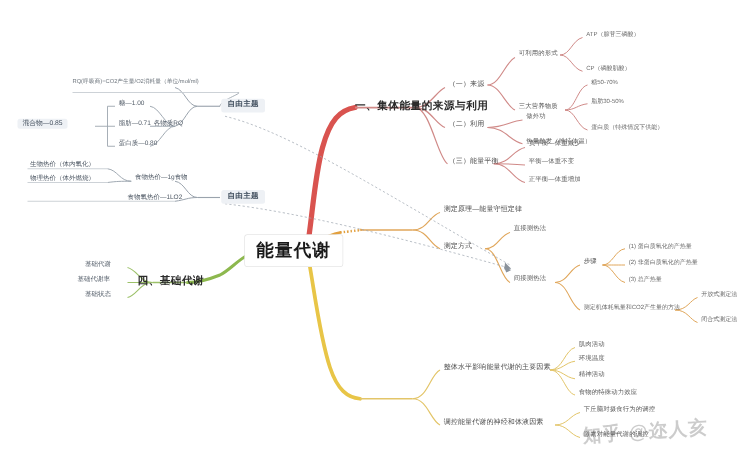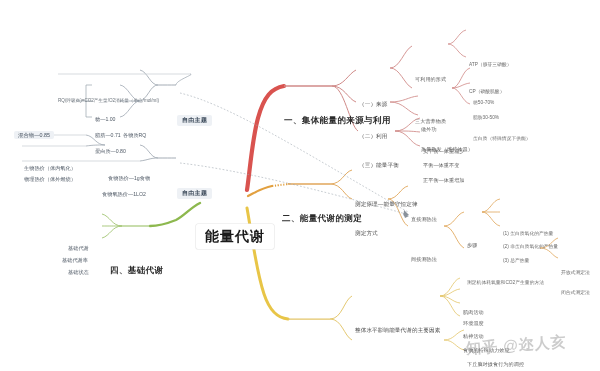--- a/index.html
+++ b/index.html
@@ -10,21 +10,20 @@
     overflow:hidden;position:relative;
   }
   #canvas{position:absolute;left:0;top:0;width:600px;height:371px;}
   svg.wires{position:absolute;left:0;top:0;width:600px;height:371px;pointer-events:none;}
 
   .node{
     position:absolute;
     white-space:nowrap;
     line-height:1.15;
     box-sizing:border-box;
-    margin-top:36px;
   }
 
   
   .central{
     background:#ffffff;
     color:#1a1a1a;
     font-size:14px;
     font-weight:bold;
     padding:4px 9px 5px 9px;
     letter-spacing:1px;
@@ -216,21 +215,20 @@
 
   <div class="node l2" style="left:357px;top:96px;">（二）利用</div>
   <div class="node l3" style="left:419px;top:90px;">做外功</div>
   <div class="node l3" style="left:419px;top:110px;">热量散发（维持体温）</div>
 
   <div class="node l2" style="left:357px;top:125px;">（三）能量平衡</div>
   <div class="node l3" style="left:421px;top:112px;">负平衡—体重减少</div>
   <div class="node l3" style="left:421px;top:126px;">平衡—体重不变</div>
   <div class="node l3" style="left:421px;top:141px;">正平衡—体重增加</div>
 
-  <div class="node l1" style="left:279px;top:176px;">二、能量代谢的测定</div>
 
   <div class="node l2" style="left:353px;top:164px;">测定原理—能量守恒定律</div>
   <div class="node l2" style="left:353px;top:193px;">测定方式</div>
 
   <div class="node l3" style="left:409px;top:180px;">直接测热法</div>
   <div class="node l3" style="left:409px;top:220px;">间接测热法</div>
 
   <div class="node l3" style="left:465px;top:206px;">步骤</div>
   <div class="node l4" style="left:501px;top:194px;">(1) 蛋白质氧化的产热量</div>
   <div class="node l4" style="left:501px;top:207px;">(2) 非蛋白质氧化的产热量</div>
@@ -244,21 +242,21 @@
   <div class="node l2" style="left:353px;top:290px;">整体水平影响能量代谢的主要因素</div>
   <div class="node l3" style="left:461px;top:273px;">肌肉活动</div>
   <div class="node l3" style="left:461px;top:284px;">环境温度</div>
   <div class="node l3" style="left:461px;top:297px;">精神活动</div>
   <div class="node l3" style="left:461px;top:311px;">食物的特殊动力效应</div>
 
   <div class="node l2" style="left:353px;top:334px;">调控能量代谢的神经和体液因素</div>
   <div class="node l3" style="left:465px;top:325px;">下丘脑对摄食行为的调控</div>
   <div class="node l3" style="left:465px;top:345px;">激素对能量代谢的调控</div>
 
-  <div class="node l1" style="left:107px;top:228px;">四、基础代谢</div>
+  <div class="node l1" style="left:107px;top:218px;">四、基础代谢</div>
   <div class="node plainleft" style="left:66px;top:209px;">基础代谢</div>
   <div class="node plainleft" style="left:60px;top:221px;">基础代谢率</div>
   <div class="node plainleft" style="left:66px;top:233px;">基础状态</div>
 
   <div class="node freetopic" style="left:177px;top:79px;">自由主题</div>
   <div class="node tiny" style="left:58px;top:62px;">RQ(呼吸商)=CO2产生量/O2消耗量（单位/mol/ml)</div>
   <div class="node greybox" style="left:14px;top:95px;">混合物—0.85</div>
   <div class="node plainleft" style="left:121px;top:96px;">各物质RQ</div>
   <div class="node plainleft" style="left:93px;top:80px;">糖—1.00</div>
   <div class="node plainleft" style="left:93px;top:96px;">脂肪—0.71</div>

